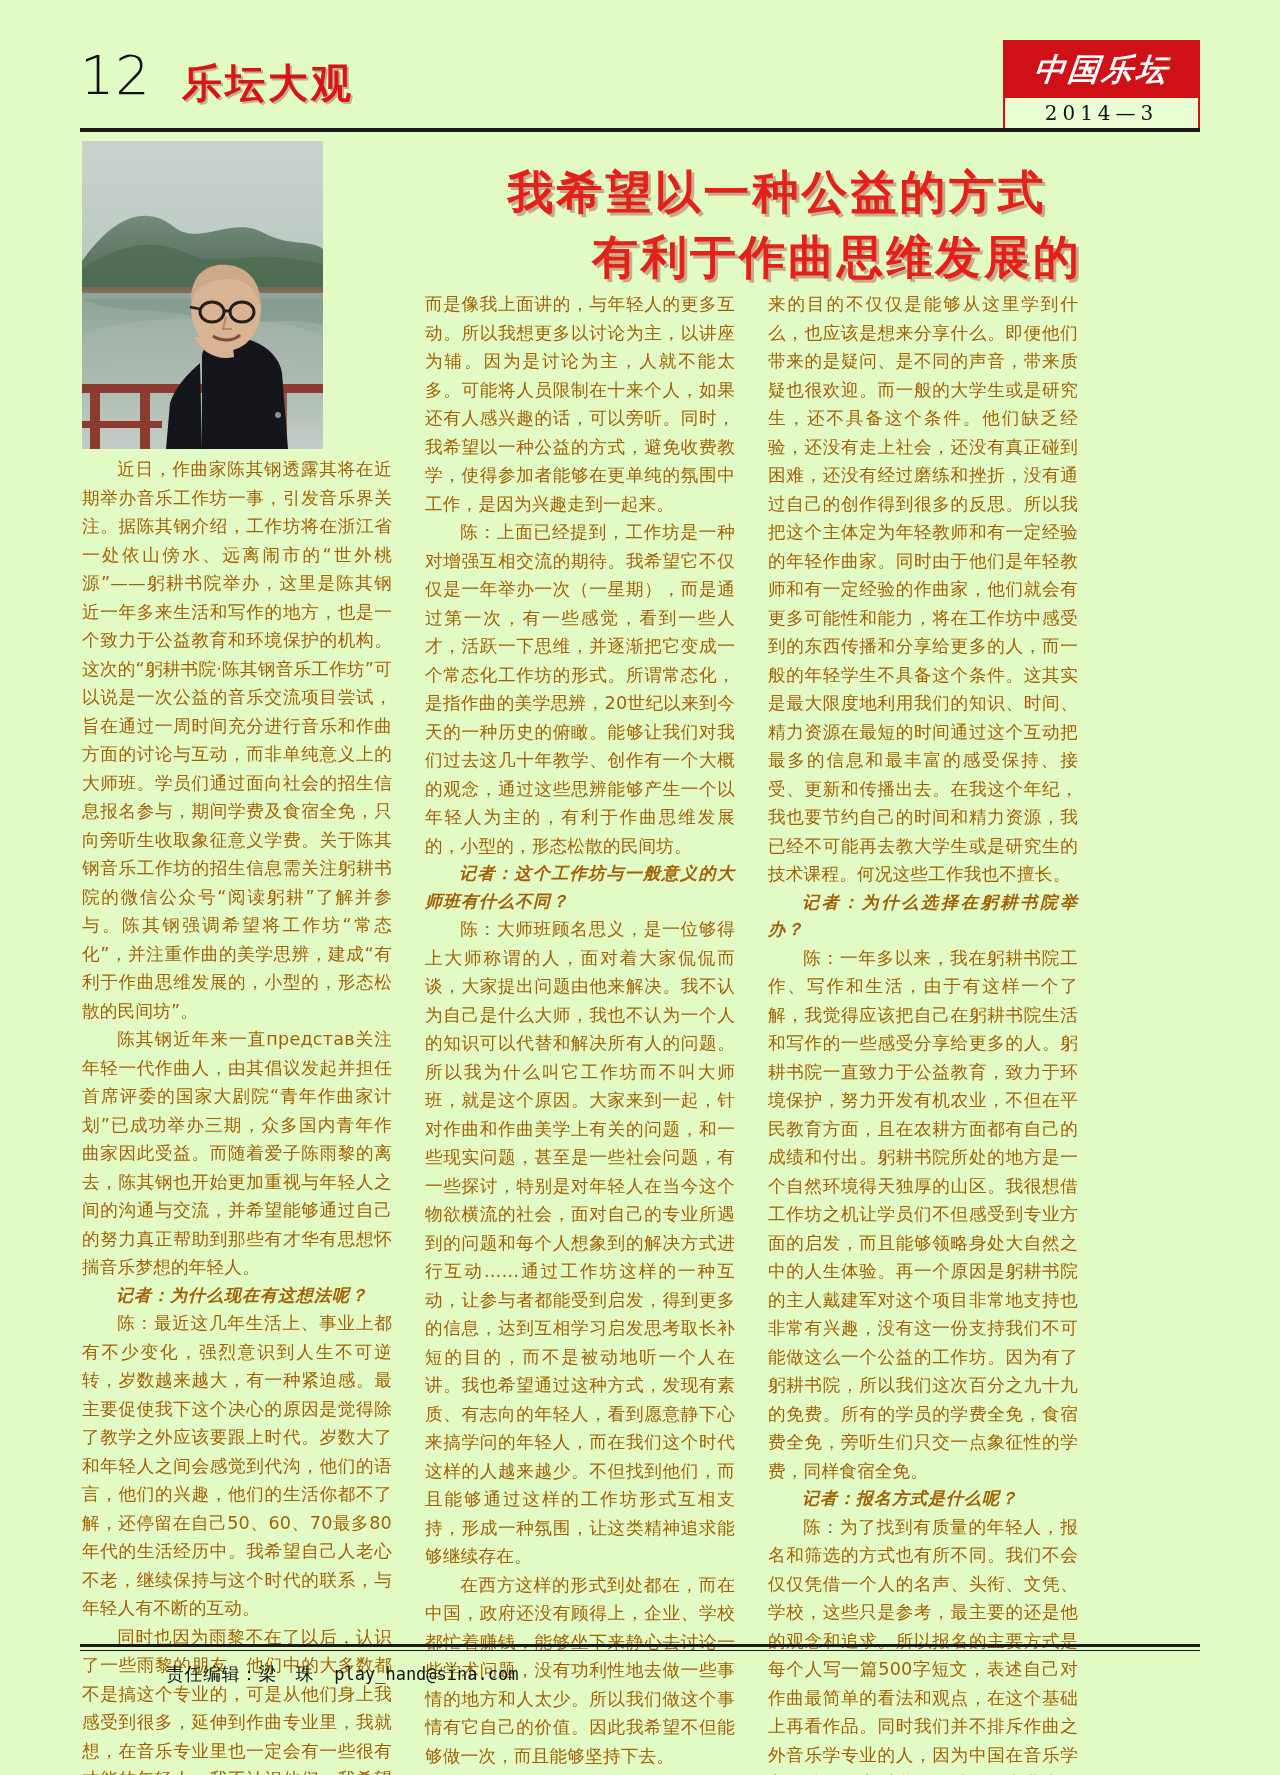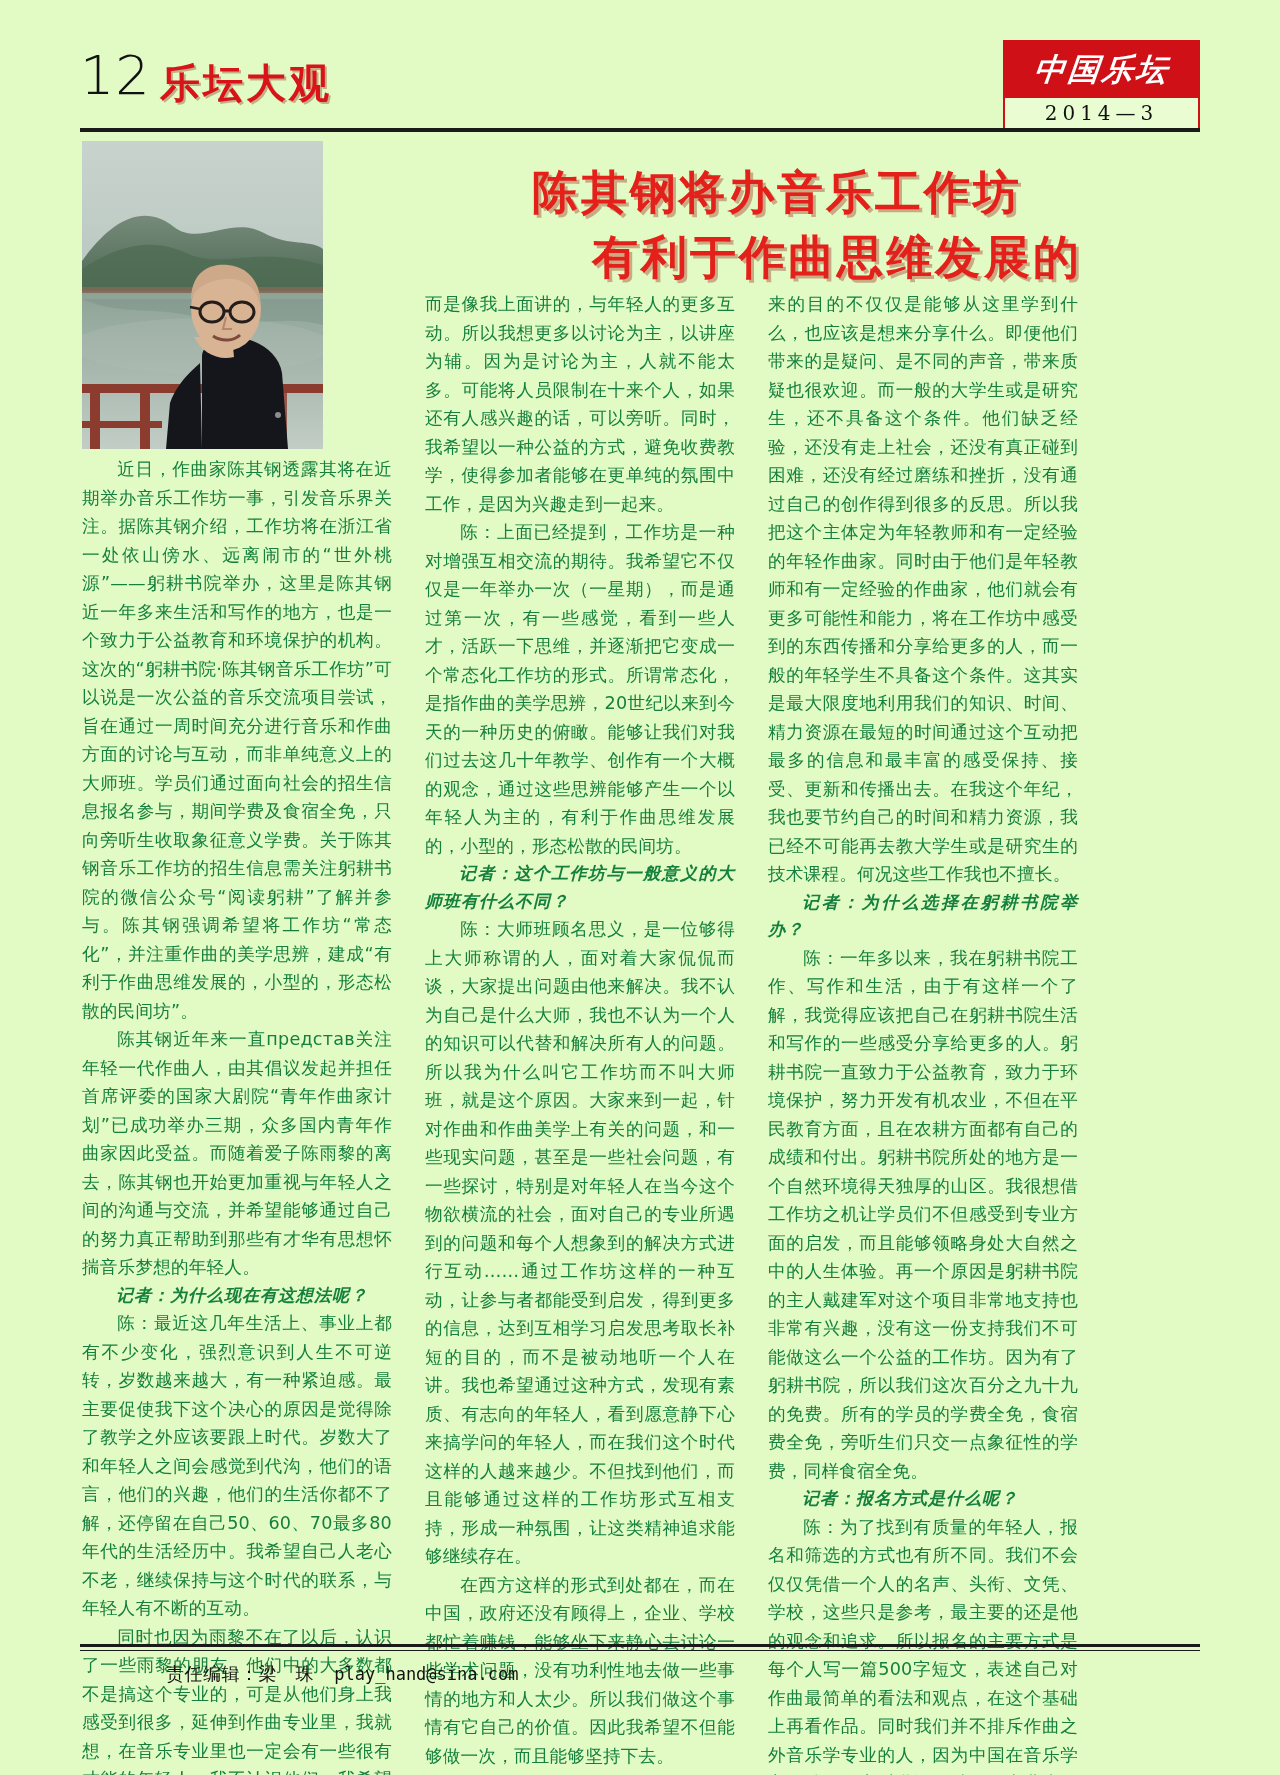--- a/index.html
+++ b/index.html
@@ -35,21 +35,21 @@
     left: 0;
     top: -4px;
     font-size: 54px;
     font-weight: 300;
     color: #111;
     font-family: "DejaVu Sans", sans-serif;
     letter-spacing: 1px;
   }
   .section-name {
     position: absolute;
-    left: 80px;
+    left: 102px;
     top: 8px;
     font-size: 40px;
     font-weight: bold;
     color: #d81418;
     font-family: "DejaVu Sans", "Liberation Sans", sans-serif;
     letter-spacing: 3px;
     text-shadow: 2px 2px 0 rgba(120,0,0,0.30);
   }
   .logo-box {
     position: absolute;
@@ -140,21 +140,21 @@
     width: 310px;
   }
   .col-1 { left: 0px; }
   .col-2 { left: 343px; }
   .col-3 { left: 686px; }
 
   .col p {
     margin: 0;
     font-size: 17.6px;
     line-height: 1.62;
-    color: #15803d;
+    color: #a16207;
     text-align: justify;
     text-justify: inter-ideograph;
     font-family: "DejaVu Sans", "Liberation Sans", sans-serif;
     text-indent: 2em;
     letter-spacing: 0.2px;
   }
   .col p.q {
     font-weight: bold;
     font-style: italic;
     font-family: "DejaVu Serif", "Liberation Serif", serif;
@@ -260,21 +260,21 @@
         <line x1="142" y1="170" x2="148" y2="170" stroke="#241d1a" stroke-width="3"></line>
         <line x1="118" y1="168" x2="108" y2="166" stroke="#241d1a" stroke-width="2.5"></line>
         <path d="M131 195 C 140 201, 152 200, 158 194" stroke="#7d4a3c" stroke-width="3" fill="none"></path>
         <path d="M144 176 L141 188 L150 188" stroke="#b5876a" stroke-width="2" fill="none"></path>
       </g>
       <circle cx="196" cy="274" r="3" fill="#8d8d8d"></circle>
     </svg>
   </div>
 
   <div class="headline">
-    <span class="hl hl-1">陈其钢将办音乐工作坊</span>
+    <span class="hl hl-1">我希望以一种公益的方式</span>
     <span class="hl hl-2">有利于作曲思维发展的</span>
   </div>
 
   <div class="columns">
     <div class="col col-1">
       <div class="spacer-photo"></div>
       <div class="col-1-text">
           <p>近日，作曲家陈其钢透露其将在近期举办音乐工作坊一事，引发音乐界关注。据陈其钢介绍，工作坊将在浙江省一处依山傍水、远离闹市的“世外桃源”——躬耕书院举办，这里是陈其钢近一年多来生活和写作的地方，也是一个致力于公益教育和环境保护的机构。这次的“躬耕书院·陈其钢音乐工作坊”可以说是一次公益的音乐交流项目尝试，旨在通过一周时间充分进行音乐和作曲方面的讨论与互动，而非单纯意义上的大师班。学员们通过面向社会的招生信息报名参与，期间学费及食宿全免，只向旁听生收取象征意义学费。关于陈其钢音乐工作坊的招生信息需关注躬耕书院的微信公众号“阅读躬耕”了解并参与。陈其钢强调希望将工作坊“常态化”，并注重作曲的美学思辨，建成“有利于作曲思维发展的，小型的，形态松散的民间坊”。</p>
           <p>陈其钢近年来一直представ关注年轻一代作曲人，由其倡议发起并担任首席评委的国家大剧院“青年作曲家计划”已成功举办三期，众多国内青年作曲家因此受益。而随着爱子陈雨黎的离去，陈其钢也开始更加重视与年轻人之间的沟通与交流，并希望能够通过自己的努力真正帮助到那些有才华有思想怀揣音乐梦想的年轻人。</p>
           <p class="q">记者：为什么现在有这想法呢？</p>

